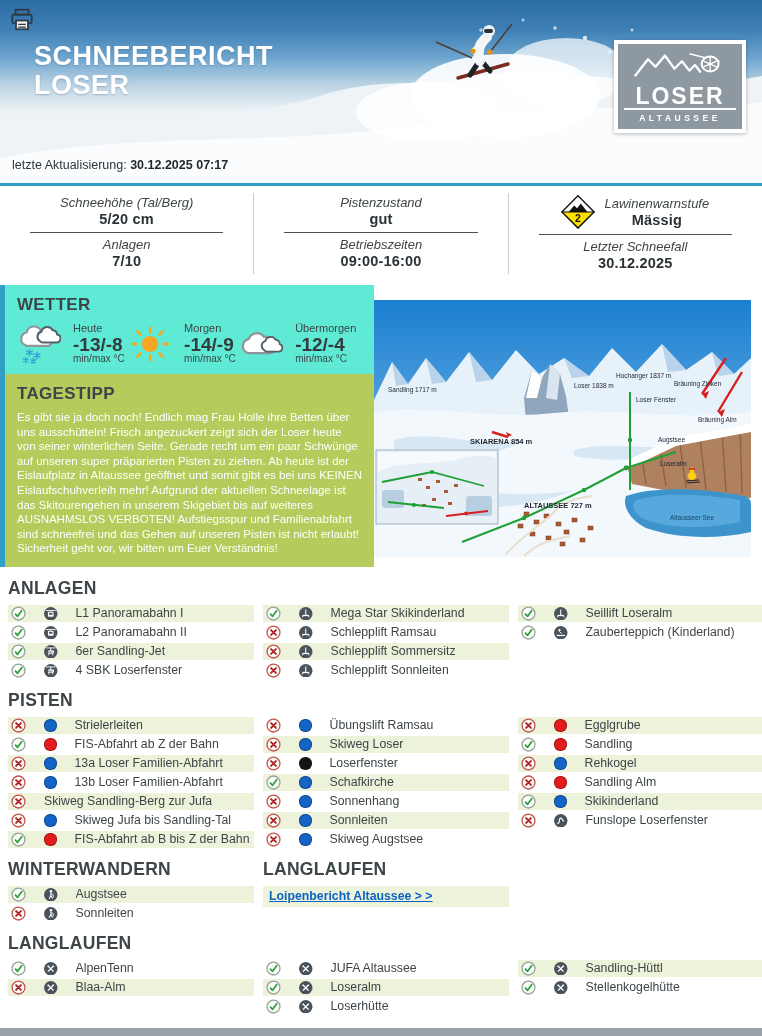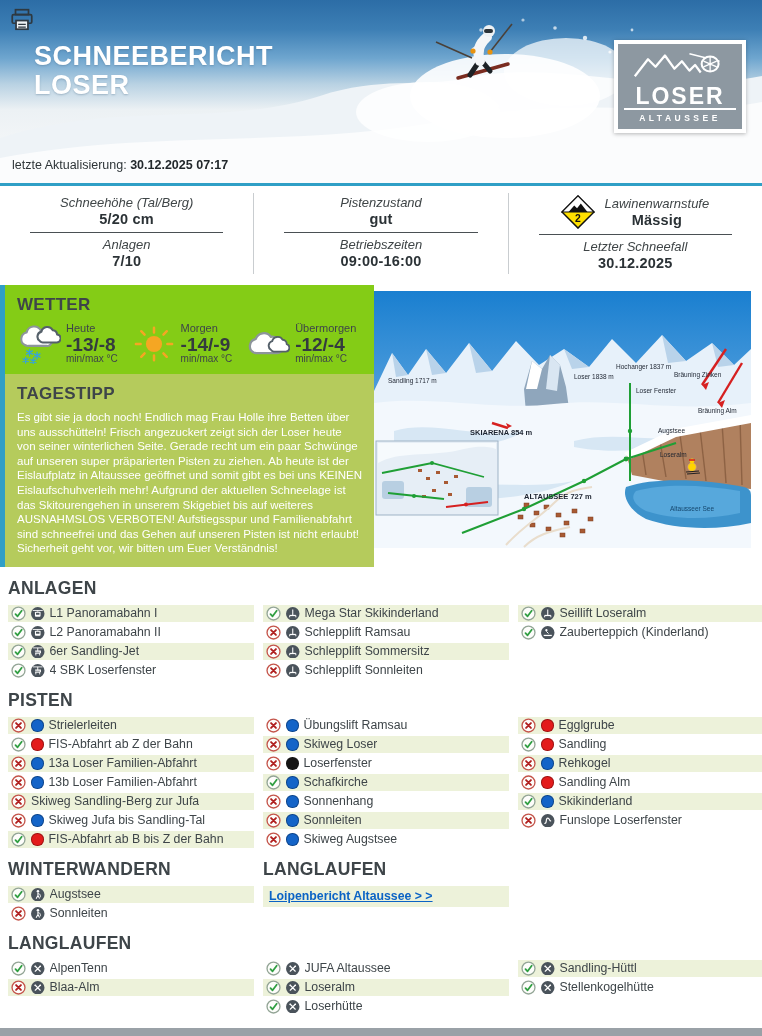--- a/index.html
+++ b/index.html
@@ -27,40 +27,40 @@
   .info-cell{text-align:center;padding:2px 0 3px;}
   .info-label{font-size:13px;color:#3f4547;font-style:italic;}
   .info-value{font-size:14.5px;font-weight:800;color:#2b3236;letter-spacing:.2px;margin-top:1px;}
   .hline{height:1px;background:#4a5054;margin:2px 28px;}
   .lawine-cell{display:flex;align-items:center;justify-content:center;gap:9px;}
   .lawine-icon{width:34px;height:34px;flex:0 0 34px;}
 
   
   .main-row{display:flex;margin-top:2px;}
   .left-col{width:380px;border-left:5px solid #2f9fc6;}
-  .wetter{background:#84cc16;padding:8px 12px 9px;}
+  .wetter{background:#5eead4;padding:8px 12px 9px;}
   .panel-title{margin:2px 0 6px;font-size:17px;font-weight:800;color:#3e4549;letter-spacing:.3px;}
   .forecast{display:flex;justify-content:space-between;padding:2px 6px 0 0;}
-  .fc-item{display:flex;align-items:center;gap:5px;}
+  .fc-item{display:flex;align-items:center;gap:12px;}
   .fc-icon{width:44px;height:40px;flex:0 0 44px;}
   .fc-texts{display:flex;flex-direction:column;line-height:1.05;}
   .fc-label{font-size:11px;color:#3e4549;}
   .fc-temp{font-size:19px;font-weight:800;color:#343b3f;}
   .fc-unit{font-size:10px;color:#3e4549;}
   .tagestipp{background:#b5cb5c;padding:8px 12px 11px;}
   .tagestipp p{margin:4px 0 0;font-size:11.5px;line-height:1.27;color:#fff;}
-  .map-wrap{width:399px;margin-top:6px;}
+  .map-wrap{width:399px;margin-top:15px;}
   .map-wrap svg{display:block;}
 
   
   .section{padding:0 8px;}
   .section-title{font-size:17.5px;font-weight:800;color:#3e4549;margin:11px 0 6px;letter-spacing:.3px;}
   .status-grid{display:flex;gap:9px;align-items:flex-start;}
   .status-col{flex:0 0 246px;display:flex;flex-direction:column;gap:2px;}
-  .status-row{display:flex;align-items:center;gap:5px;padding:1px 3px;font-size:12.3px;color:#3e4549;min-height:15px;}
+  .status-row{display:flex;align-items:center;gap:18px;padding:1px 3px;font-size:12.3px;color:#3e4549;min-height:15px;}
   .status-row.even{background:#edf2da;}
   .st-icon{width:15px;height:15px;flex:0 0 15px;}
   .lift-icon{width:13.5px;height:13.5px;flex:0 0 13.5px;}
   .diff-dot{width:12.5px;height:12.5px;flex:0 0 12.5px;border-radius:50%;}
   .df-blue{background:#1464c8;box-shadow:inset 0 0 0 1px rgba(0,0,0,.3);}
   .df-red{background:#e31b1b;box-shadow:inset 0 0 0 1px rgba(0,0,0,.3);}
   .df-black{background:#141414;}
   .row-label{white-space:nowrap;overflow:hidden;}
   .dual{display:flex;gap:9px;}
   .dual-block{flex:0 0 246px;}

